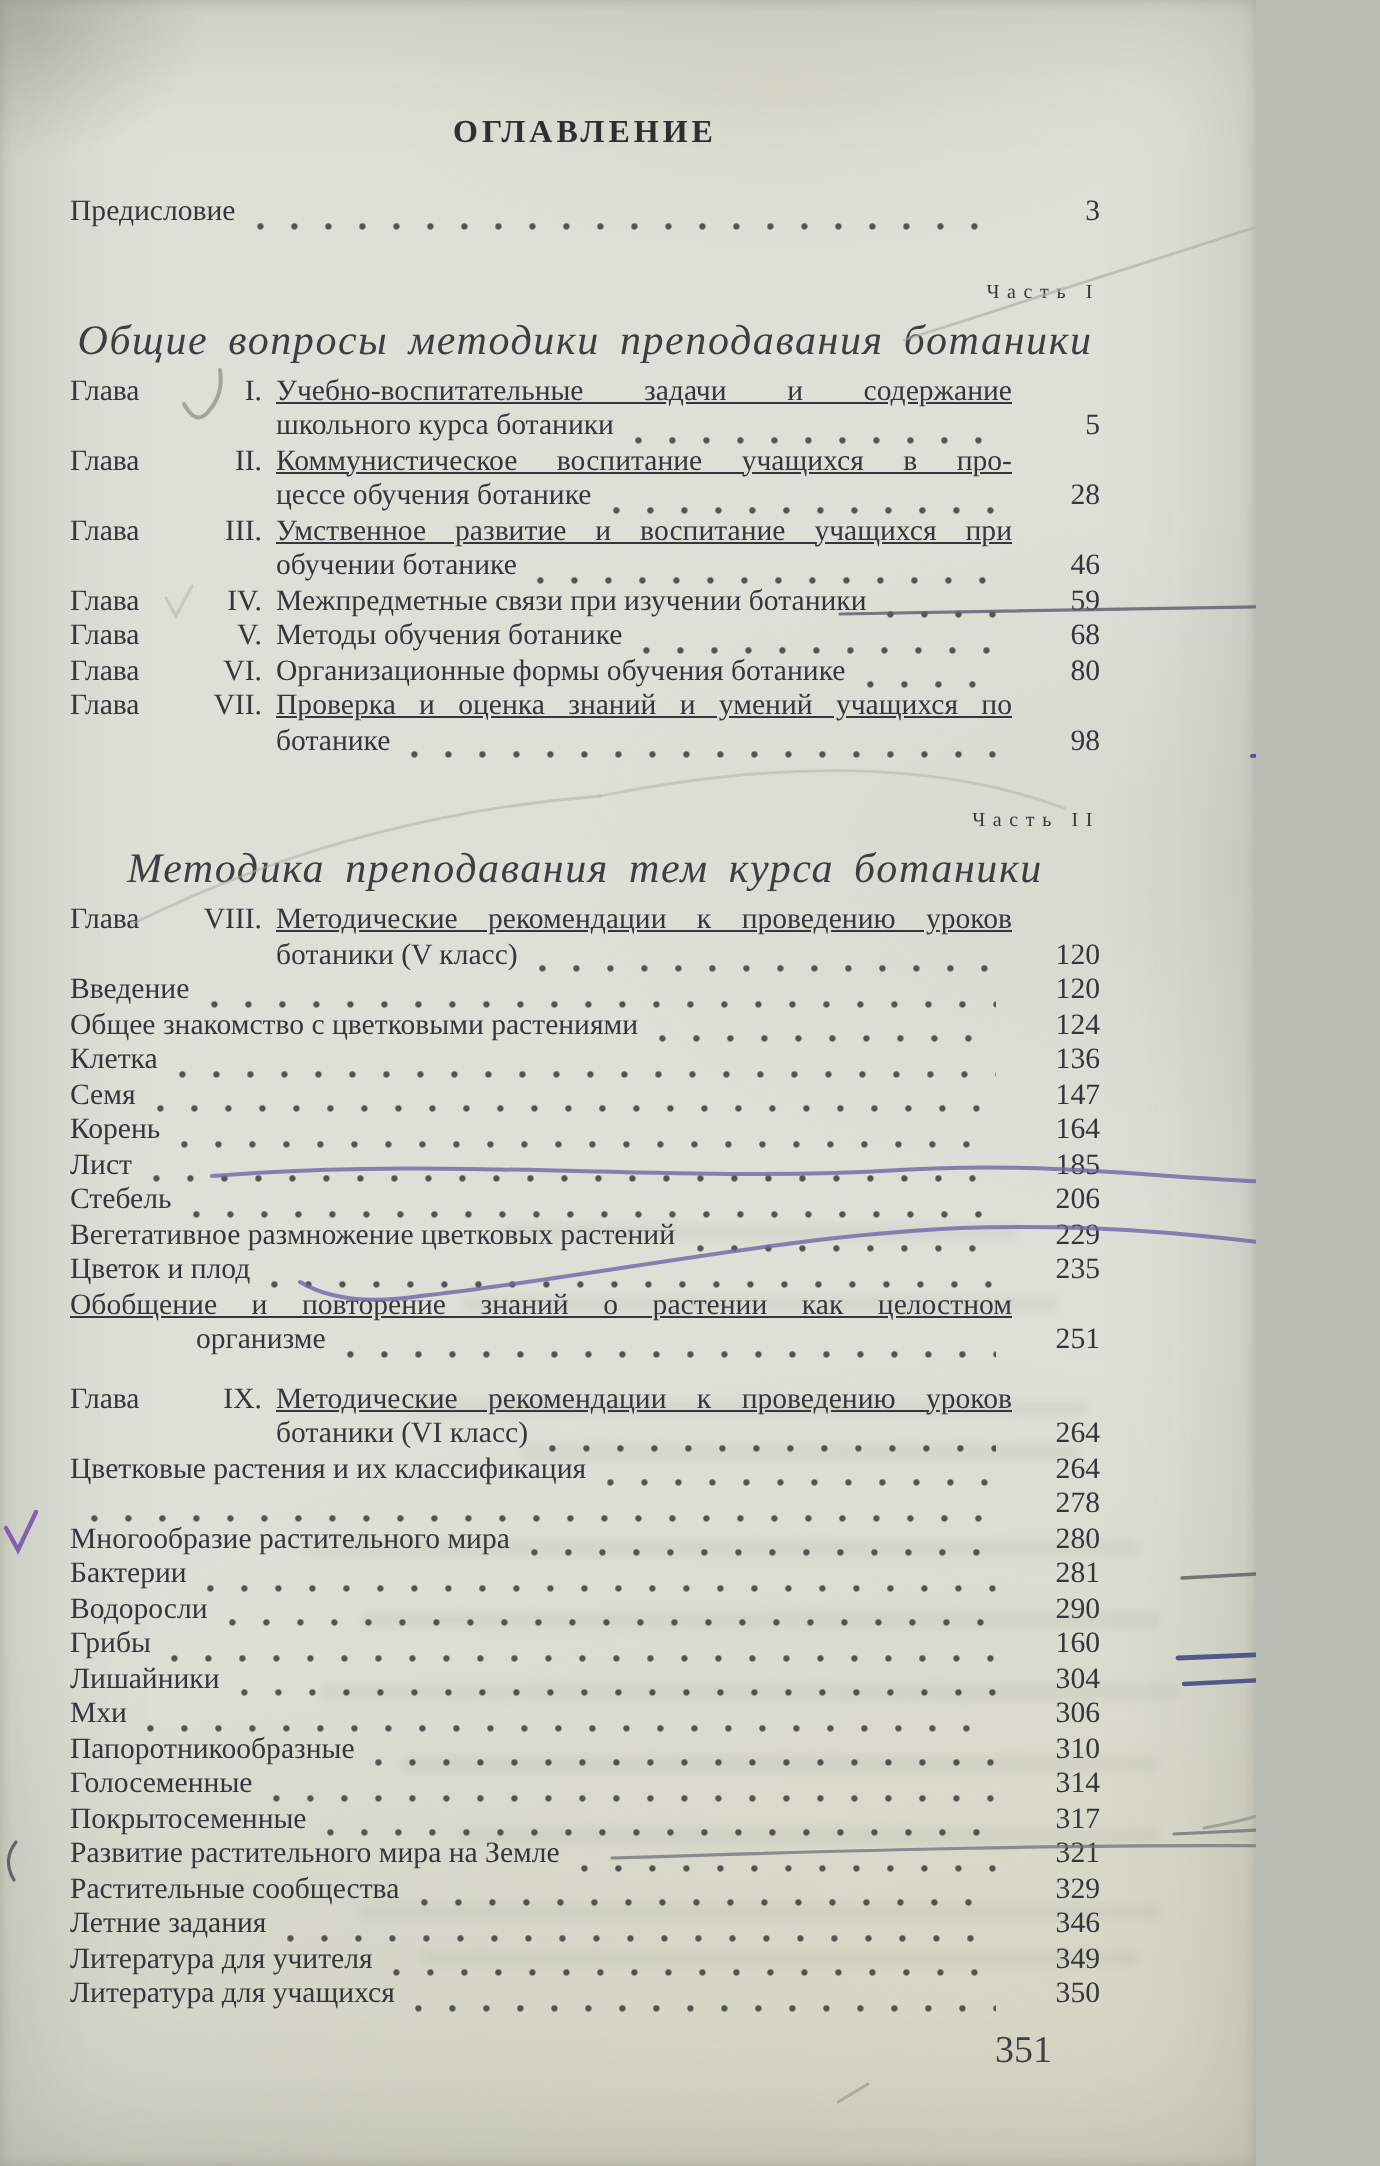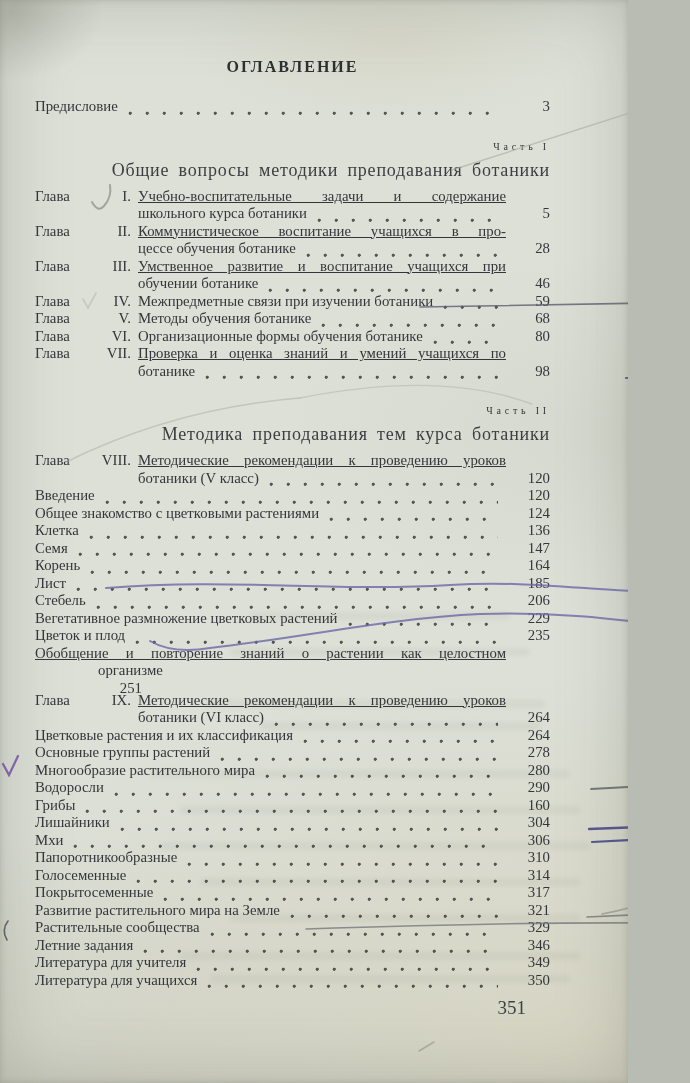--- a/index.html
+++ b/index.html
@@ -30,28 +30,28 @@
   .st:nth-child(11){left:210px;top:975px;width:360px}
 
   .content{position:relative;z-index:2;padding:0 78px 0 35px;}
   .title{margin:58px 0 0;height:22px;text-align:center;font-size:16px;font-weight:bold;
          letter-spacing:2px;color:#2d2f31;}
   .toc{position:relative;}
   .line{display:flex;align-items:baseline;height:17.5px;line-height:17.5px;font-size:14.8px;}
   .toc .line:first-child{margin-top:18px;font-family:Liberation Serif, serif;}
   .part{margin-top:20px;height:22px;line-height:22px;text-align:right;
         font-size:10px;letter-spacing:.38em;color:#35373a;}
-  .subtitle{margin-top:3px;margin-bottom:8px;height:19px;line-height:19px;text-align:right;
-        font-size:18px;letter-spacing:.8px;word-spacing:4px;color:#3c3e42;}
+  .subtitle{margin-top:3px;margin-bottom:8px;height:19px;line-height:19px;text-align:center;
+        font-style:italic;font-size:21px;letter-spacing:.8px;word-spacing:4px;color:#3c3e42;}
   .sec-break{margin-top:12px;}
   .lbl{width:56px;flex:none;}
   .num{width:40px;flex:none;text-align:right;}
   .chapter .txt{margin-left:7px;}
   .indent-chapter{padding-left:103px;justify-content:flex-end;}
-  .indent-small{padding-left:63px;flex-direction:column;}
+  .indent-small{padding-left:63px;}
   .txt{flex:0 0 auto;white-space:nowrap;}
   .justify .txt{flex:1;white-space:normal;text-align:justify;text-align-last:justify;text-decoration:underline;}
   .leader{flex:1;align-self:flex-end;height:13px;margin:0 8px 0 10px;
     background-image:radial-gradient(circle at 2.2px 2.2px, rgba(45,47,46,.78) 1.25px, rgba(45,47,46,0) 1.9px);
     background-size:17px 5px;background-repeat:repeat-x;background-position:left bottom;}
   .page-num{width:44px;flex:none;text-align:right;}
   .folio{margin-top:8px;text-align:right;padding-right:24px;font-size:19px;color:#3f4245;}
   .overlay{position:absolute;inset:0;z-index:3;pointer-events:none;}
 </style>
 </head>
@@ -224,28 +224,32 @@
           <span class="txt">ботаники (VI класс)</span>
           <span class="leader"></span>
           <span class="page-num">264</span>
         </div>
         <div class="line entry">
           <span class="txt">Цветковые растения и их классификация</span>
           <span class="leader"></span>
           <span class="page-num">264</span>
         </div>
         <div class="line entry">
-          <span class="txt">Основные группы растений</span>
           <span class="leader"></span>
           <span class="page-num">278</span>
         </div>
         <div class="line entry">
           <span class="txt">Многообразие растительного мира</span>
           <span class="leader"></span>
           <span class="page-num">280</span>
+        </div>
+        <div class="line entry">
+          <span class="txt">Бактерии</span>
+          <span class="leader"></span>
+          <span class="page-num">281</span>
         </div>
         <div class="line entry">
           <span class="txt">Водоросли</span>
           <span class="leader"></span>
           <span class="page-num">290</span>
         </div>
         <div class="line entry">
           <span class="txt">Грибы</span>
           <span class="leader"></span>
           <span class="page-num">160</span>

